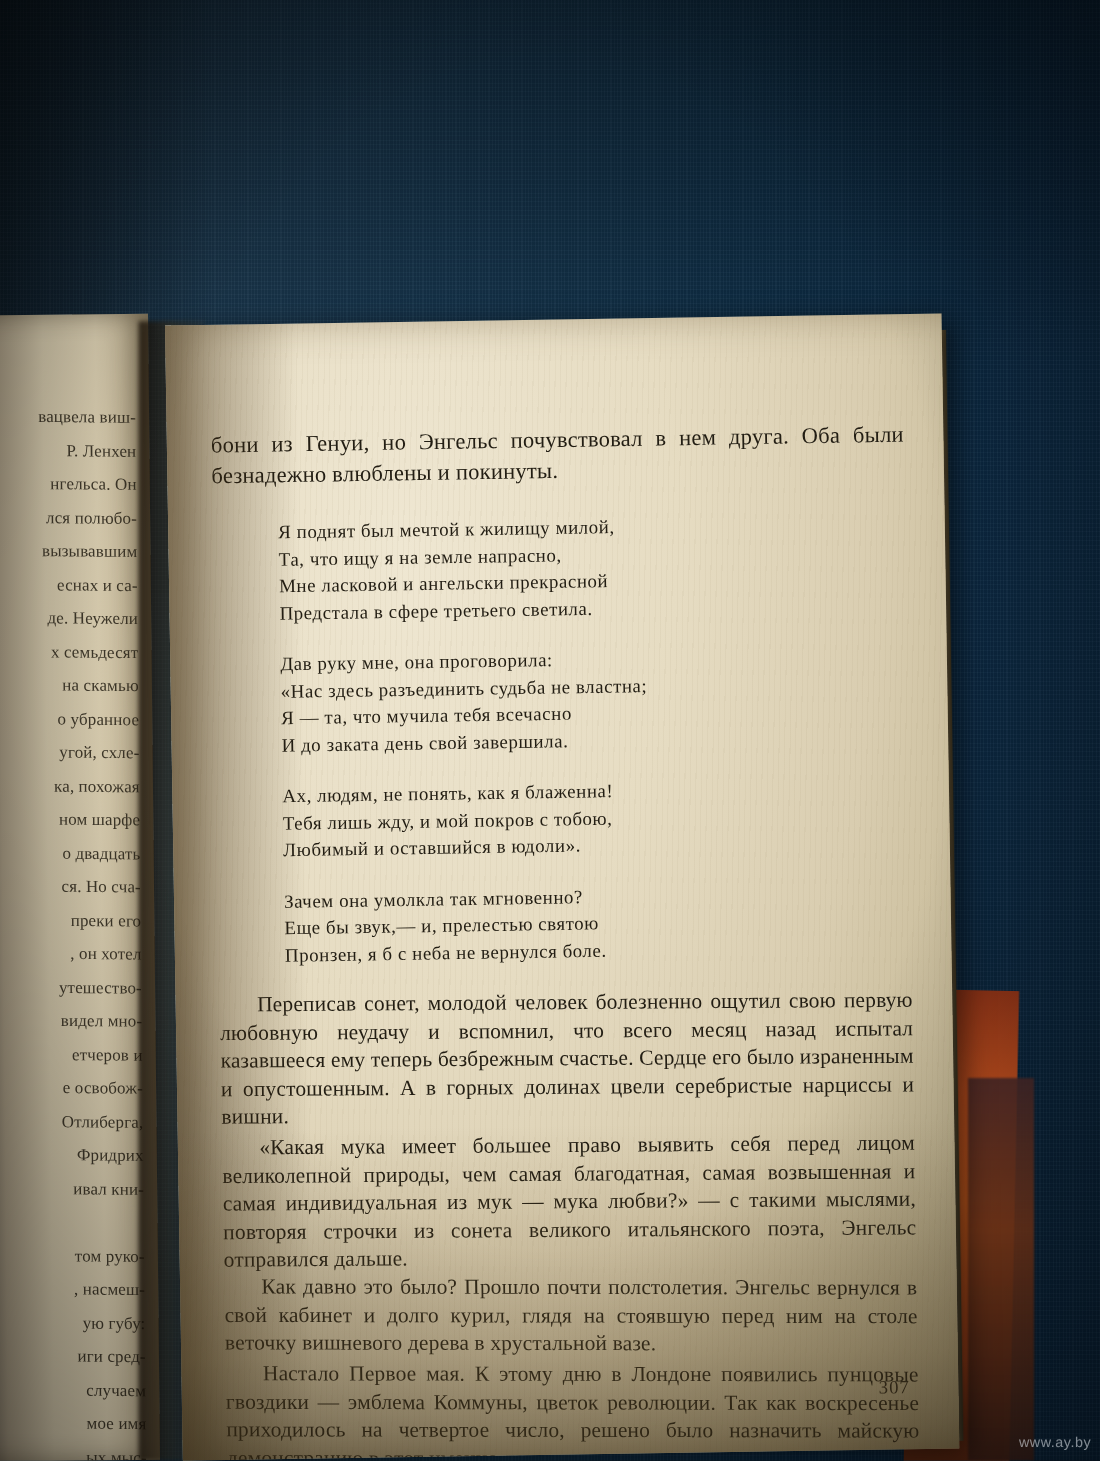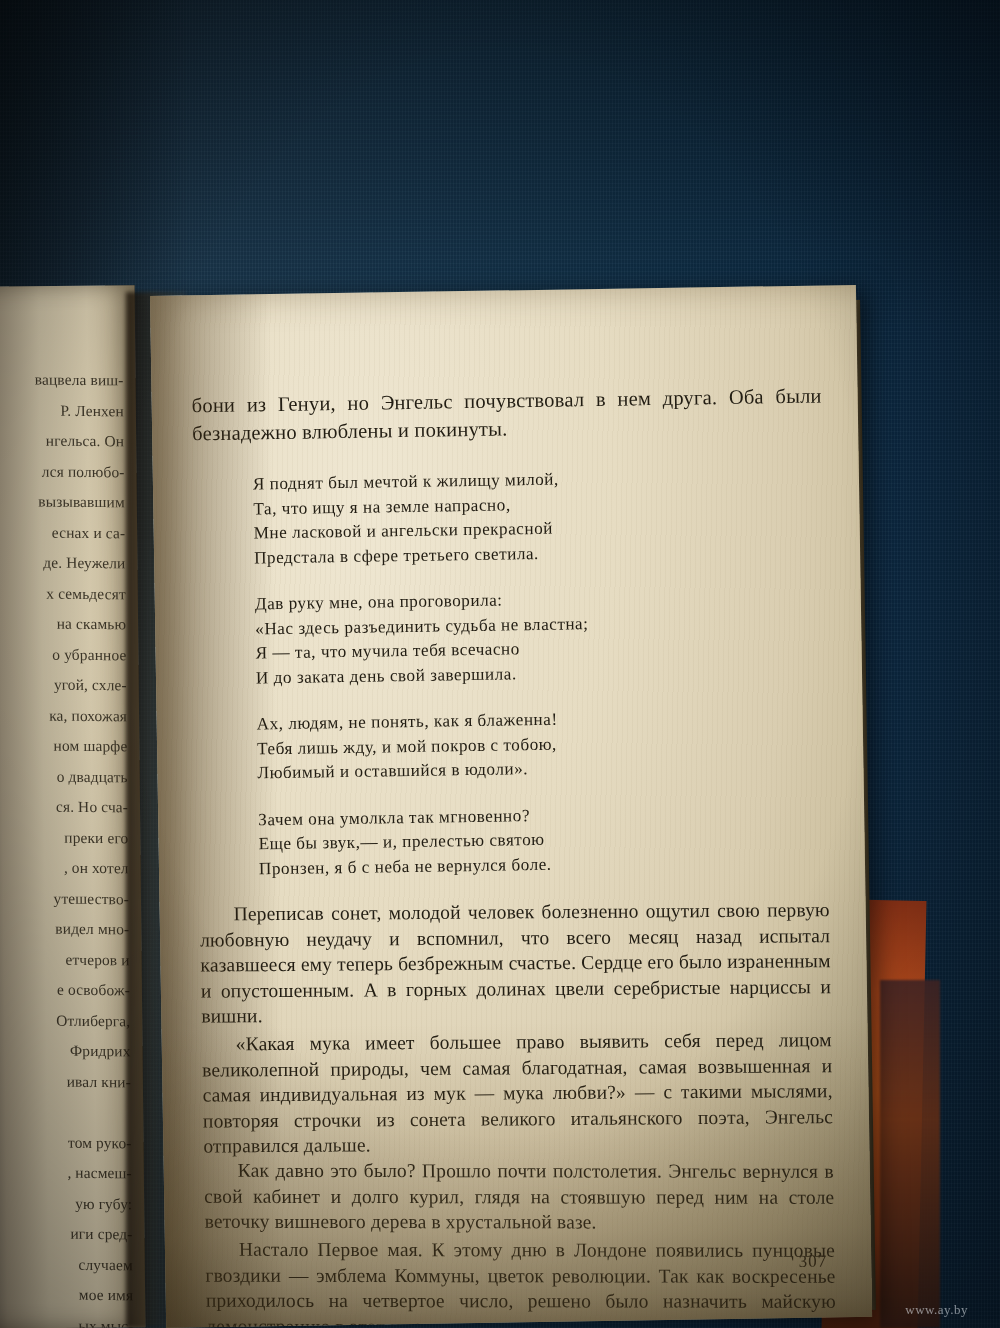--- a/index.html
+++ b/index.html
@@ -169,22 +169,22 @@
     font-size: 17px;
     letter-spacing: 1px;
     color: #2a2317;
   }
   
   .skew1 { transform: skewY(0.5deg); }
   .skew2 { transform: skewY(1.0deg); }
 
   .watermark {
     position: absolute;
-    right: 32px; bottom: 10px;
-    font-family: Liberation Serif, serif;
+    right: 8px; bottom: 10px;
+    font-family: Liberation Sans, sans-serif;
     font-size: 13px;
     color: rgba(230,235,240,.55);
     letter-spacing: .5px;
   }
   .vignette {
     position: absolute; inset: 0;
     background: radial-gradient(ellipse at 50% 45%, rgba(0,0,0,0) 52%, rgba(0,0,0,.42) 100%);
     pointer-events: none;
   }
 </style>

